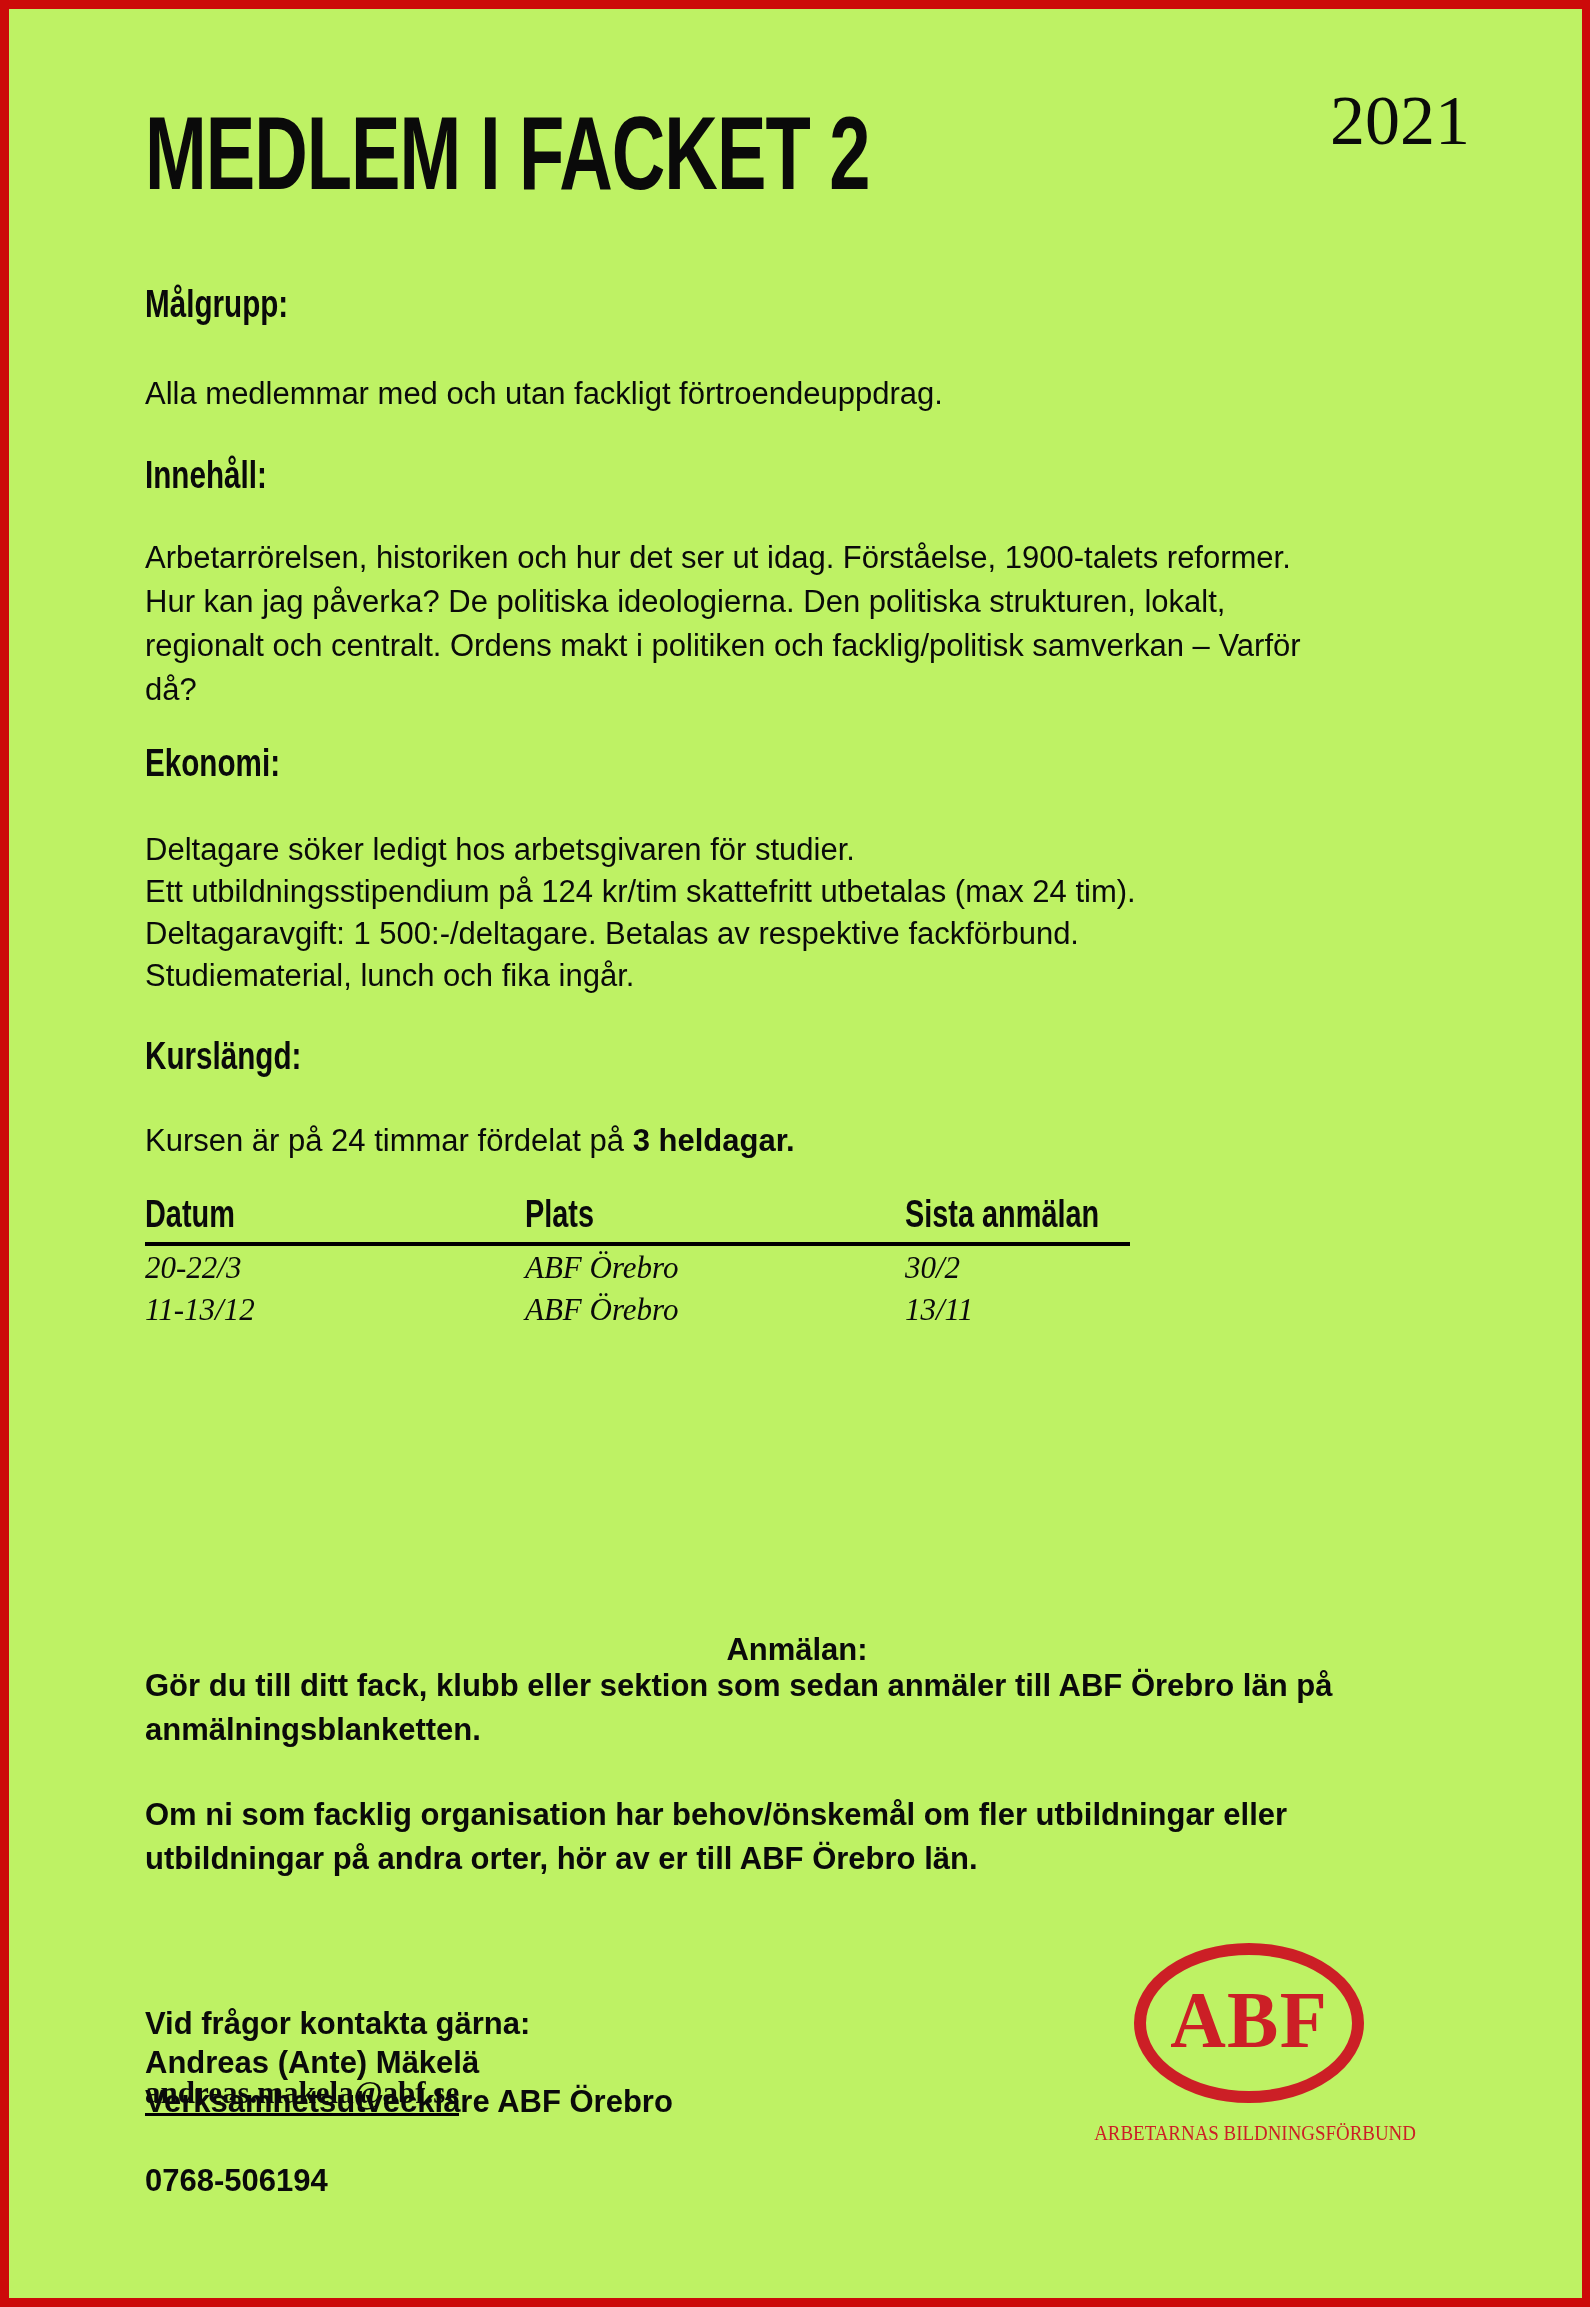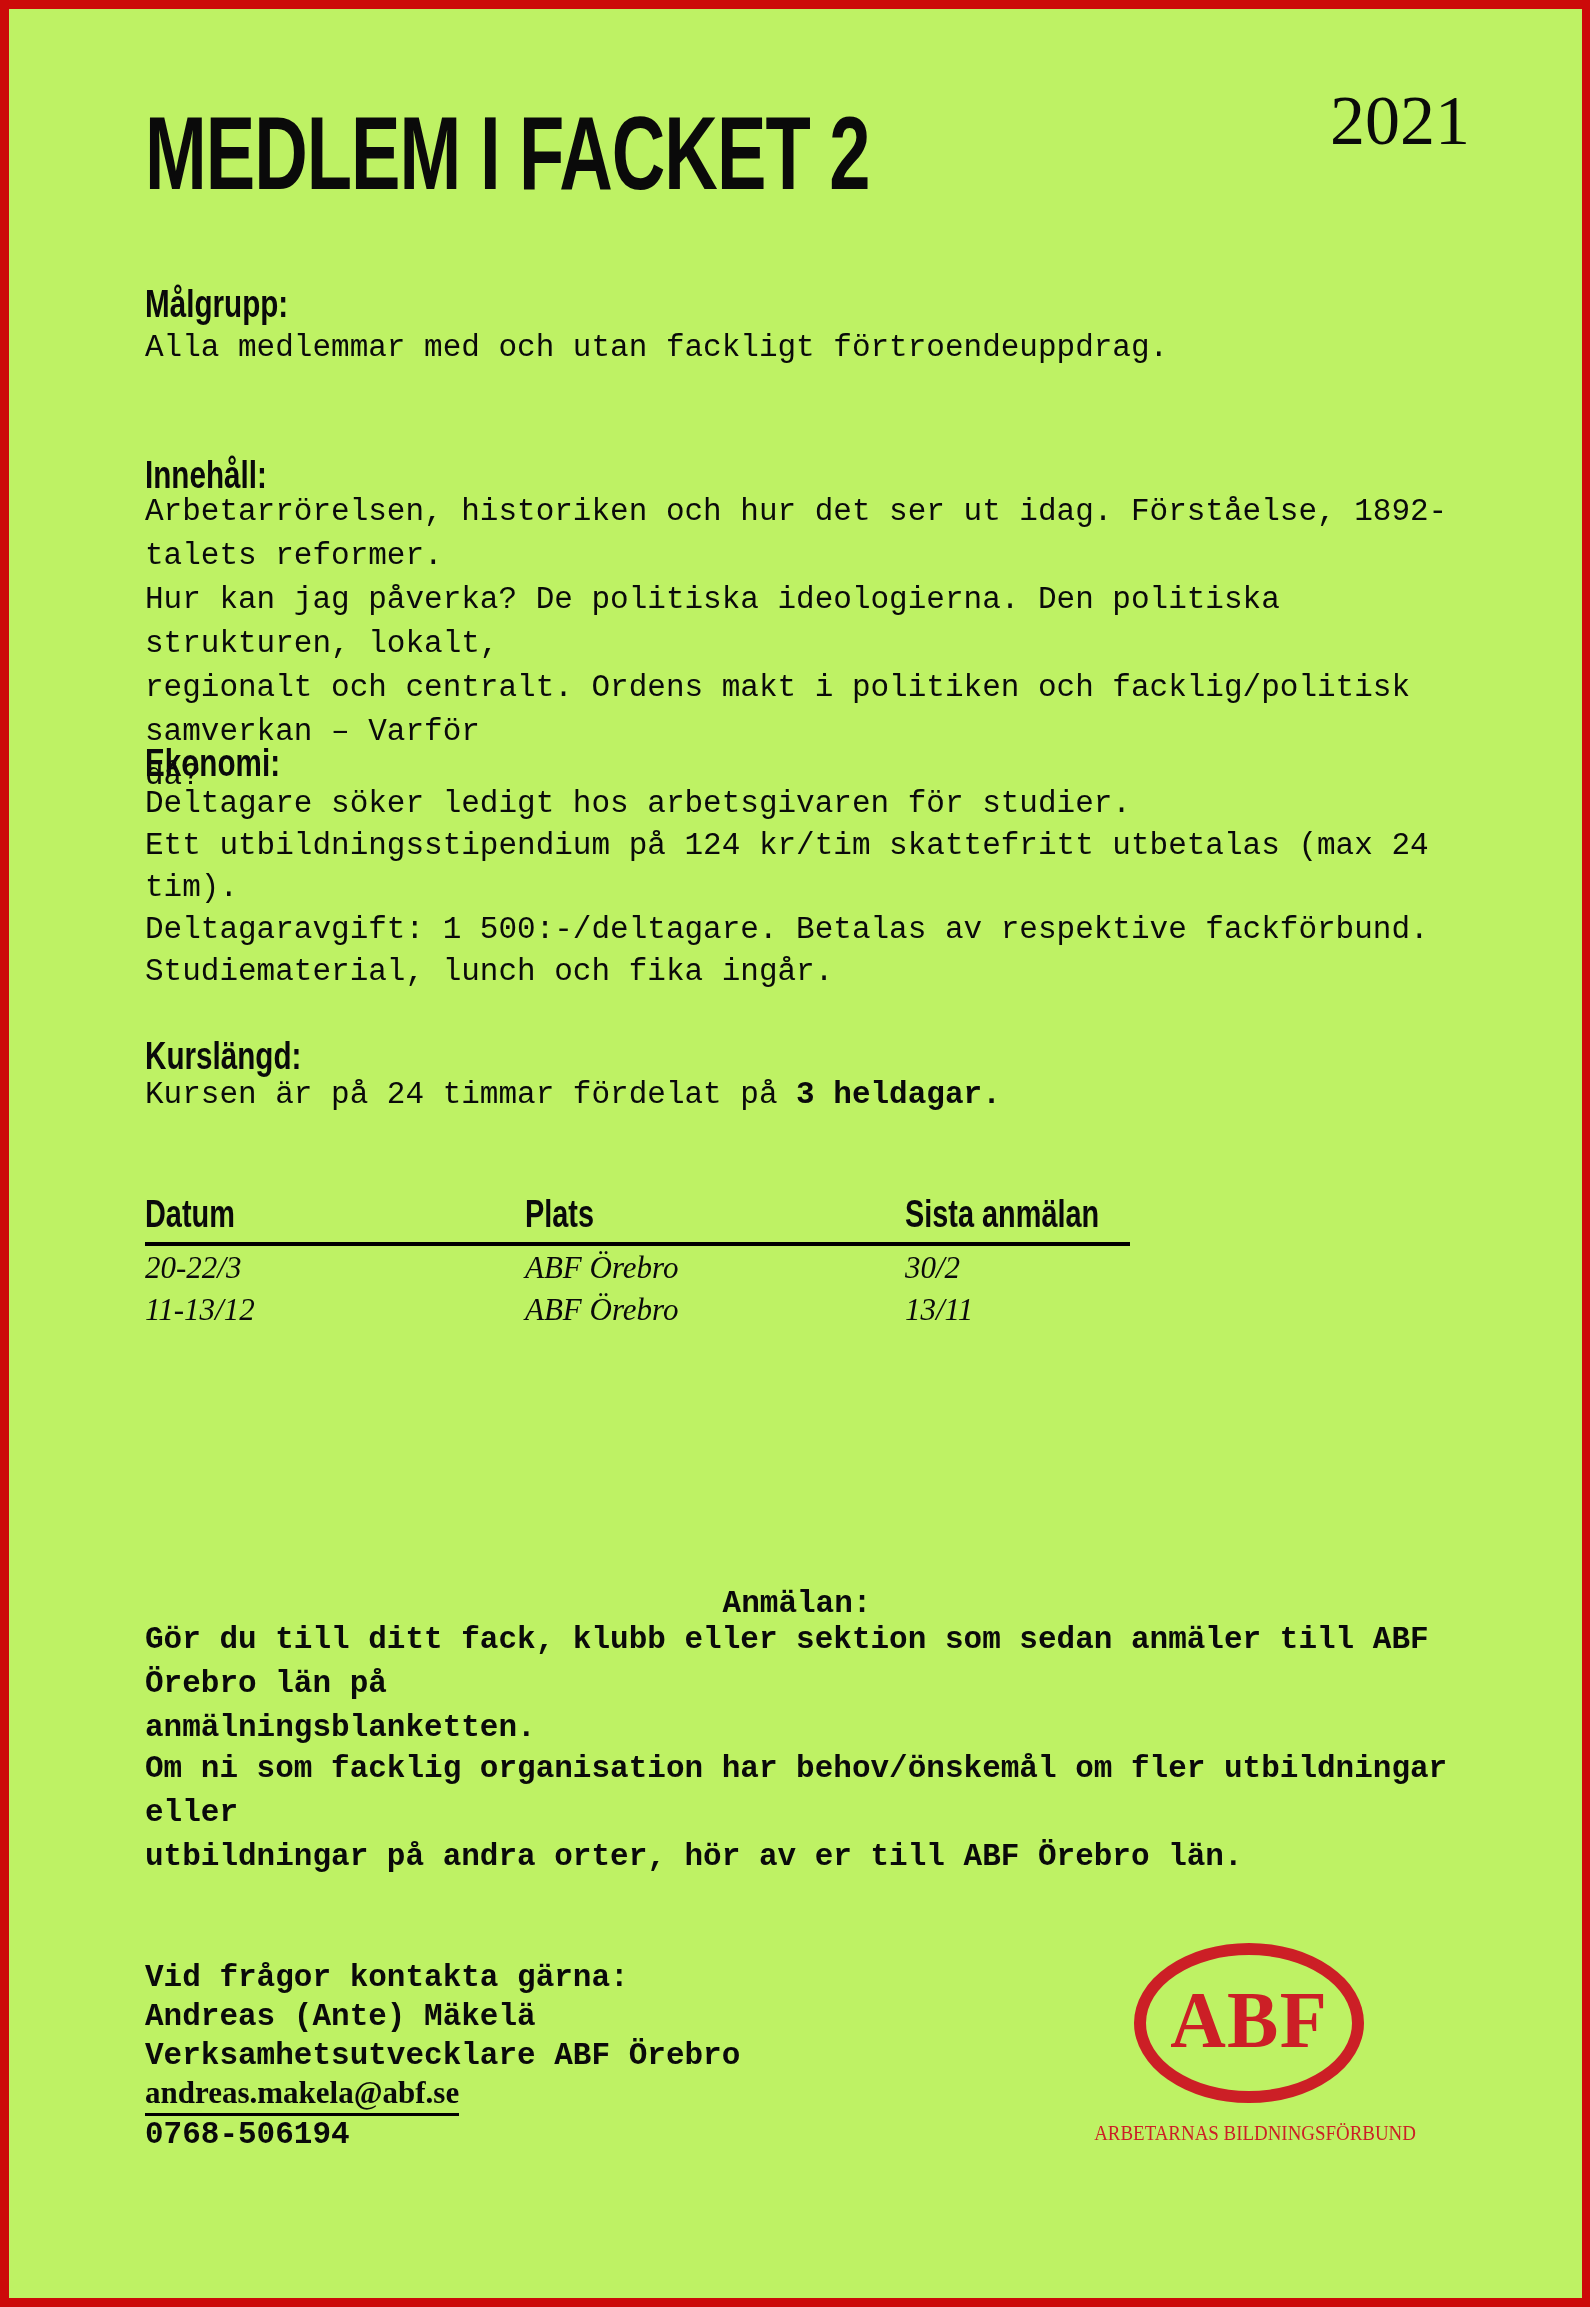--- a/index.html
+++ b/index.html
@@ -29,23 +29,24 @@
     white-space:nowrap;
     line-height:1;
   }
   .title{font-size:103px;letter-spacing:-1.4px;transform:scaleX(0.72);}
   .seclabel{font-size:39px;}
   .year{
     font-family:"Liberation Serif", serif;
     font-size:70px;line-height:1;white-space:nowrap;
   }
   .serif{
-    font-family:Liberation Mono, monospace;
+    font-family:Liberation Sans, sans-serif;
     font-size:31px;line-height:43px;
     white-space:pre-line;
+    margin-top:46px;
   }
   .serif.tight{line-height:42px;}
   .serif.b{font-weight:bold;}
   .center{text-align:center;}
   
   .sched{left:136px;top:1186px;width:985px;position:absolute;}
   .sched .hrow{position:relative;height:46px;}
   .sched .hcell{position:absolute;top:0;}
   .sched .rule{height:3.5px;background:#000;margin-top:1.4px;}
   .sched .drow{position:relative;height:40px;margin-top:2px;font-style:italic;}
@@ -94,21 +95,21 @@
 
 <div class="page">
 
   <h1 class="abs title hsans" style="left:136px;top:93px;">MEDLEM I FACKET 2</h1>
   <div class="abs year" style="right:112px;top:77px;">2021</div>
 
   <div class="abs seclabel hsans" style="left:136px;top:275px;">Målgrupp:</div>
   <div class="abs serif" style="left:136px;top:317px;width:1325px;">Alla medlemmar med och utan fackligt förtroendeuppdrag.</div>
 
   <div class="abs seclabel hsans" style="left:136px;top:446px;">Innehåll:</div>
-  <div class="abs serif" style="left:136px;top:481px;width:1339px;line-height:44px;">Arbetarrörelsen, historiken och hur det ser ut idag. Förståelse, 1892-talets reformer.
+  <div class="abs serif" style="left:136px;top:481px;width:1339px;line-height:44px;">Arbetarrörelsen, historiken och hur det ser ut idag. Förståelse, 1900-talets reformer.
 Hur kan jag påverka? De politiska ideologierna. Den politiska strukturen, lokalt,
 regionalt och centralt. Ordens makt i politiken och facklig/politisk samverkan – Varför
 då?</div>
 
   <div class="abs seclabel hsans" style="left:136px;top:734px;">Ekonomi:</div>
   <div class="abs serif tight" style="left:136px;top:774px;width:1339px;">Deltagare söker ledigt hos arbetsgivaren för studier.
 Ett utbildningsstipendium på 124 kr/tim skattefritt utbetalas (max 24 tim).
 Deltagaravgift: 1 500:-/deltagare. Betalas av respektive fackförbund.
 Studiematerial, lunch och fika ingår.</div>
 

